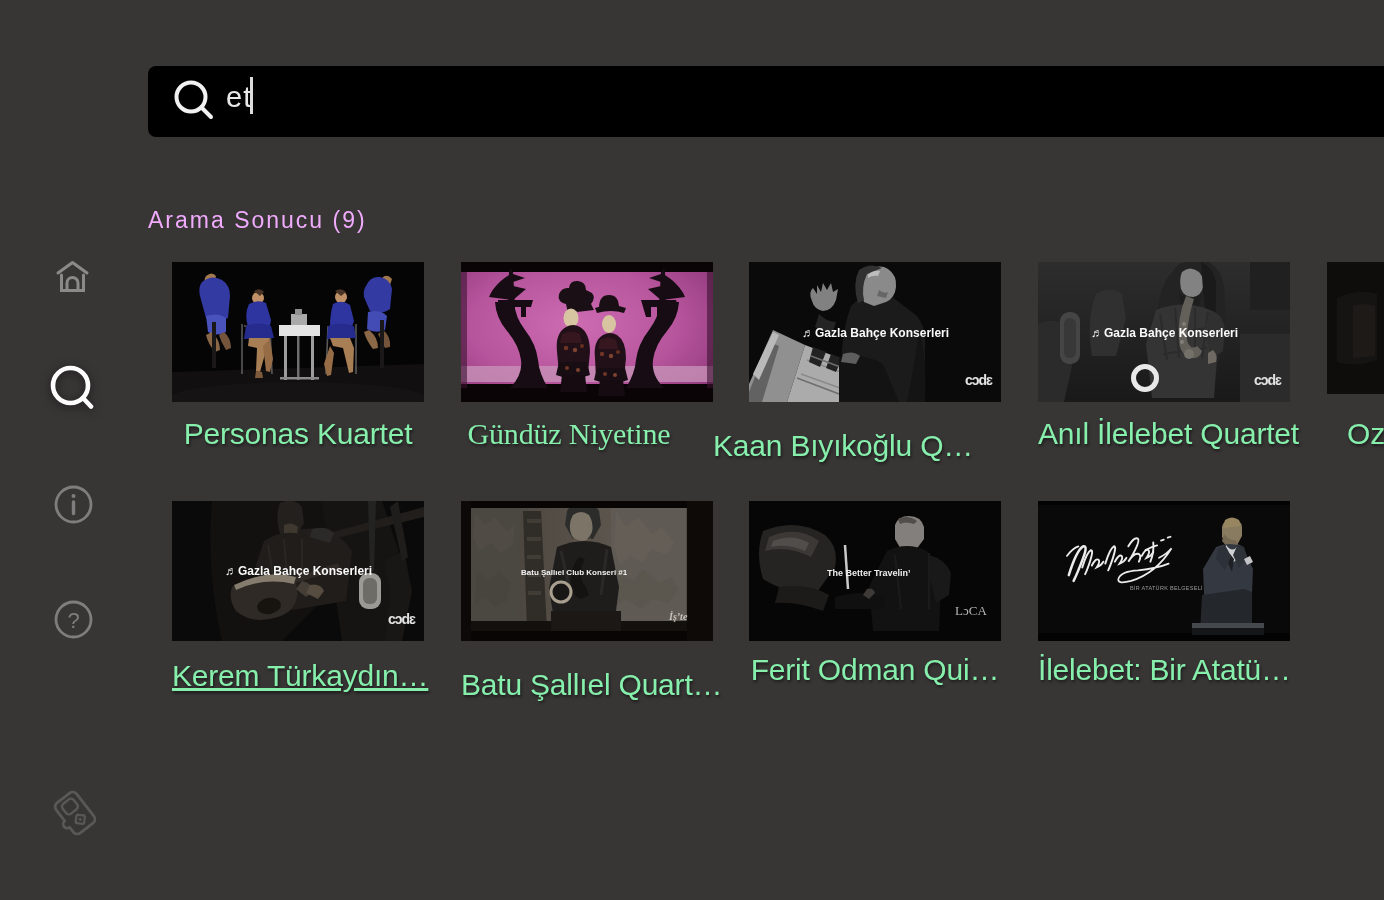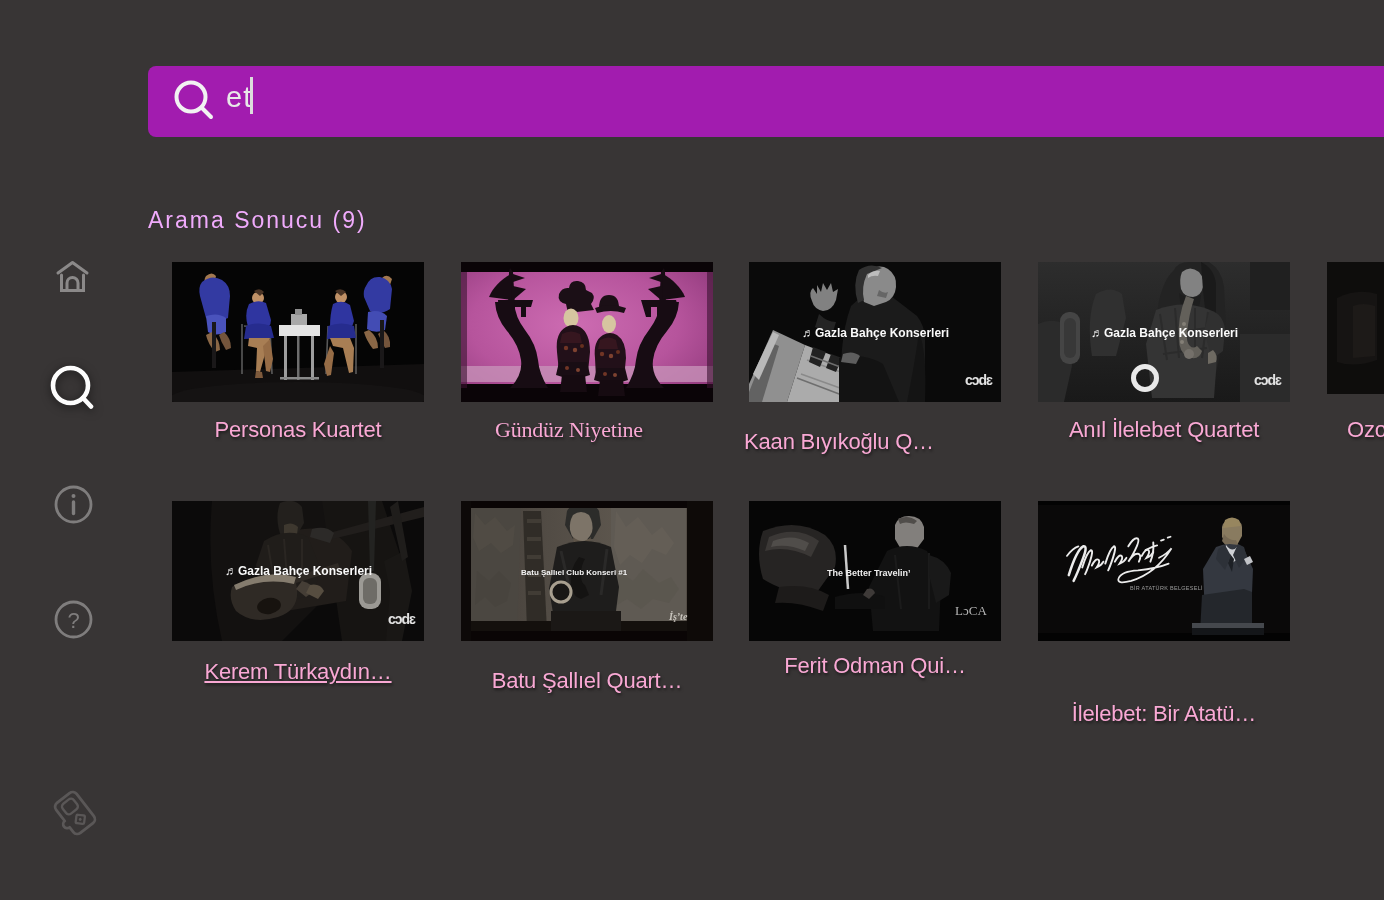--- a/index.html
+++ b/index.html
@@ -1,27 +1,27 @@
 <!DOCTYPE html>
 <html><head>
 <meta charset="utf-8">
 <style>
   html,body{margin:0;padding:0;}
   body{width:1384px;height:900px;background:#383535;overflow:hidden;
        font-family:"Liberation Sans",sans-serif;position:relative;}
   .searchbar{position:absolute;left:148px;top:66px;width:1236px;height:71px;
-       background:#a21caf;border-radius:8px 0 0 8px;}
+       background:#000000;border-radius:8px 0 0 8px;}
   .searchbar svg{position:absolute;left:24px;top:12px;}
   .stext{position:absolute;left:78px;top:15px;font-size:29px;color:#e8e8e8;letter-spacing:1px;}
   .cursor{position:absolute;left:102px;top:11px;width:3px;height:37px;background:#dcdcdc;}
   .side{position:absolute;}
   .heading{position:absolute;left:148px;top:207px;font-size:23px;color:#f0abfc;letter-spacing:2px;}
   .thumb{position:absolute;width:252px;height:132px;}
   .thumb svg{display:block;width:252px;height:140px;}
-  .cap{position:absolute;width:252px;text-align:center;font-size:22px;letter-spacing:-0.2px;color:#f9a8d4;
+  .cap{position:absolute;width:252px;text-align:center;font-size:30px;letter-spacing:-0.2px;color:#86efac;
        text-shadow:1px 2px 3px rgba(0,0,0,0.55);white-space:nowrap;}
 </style>
 </head>
 <body>
 
   <div class="searchbar">
     <svg width="46" height="46" viewBox="0 0 46 46">
       <circle cx="19" cy="19" r="14.5" fill="none" stroke="#f2f2f2" stroke-width="4"></circle>
       <line x1="29.5" y1="29.5" x2="39" y2="39" stroke="#f2f2f2" stroke-width="4" stroke-linecap="round"></line>
     </svg>
@@ -381,13 +381,13 @@
     <path d="M188 44 q6 8 11 2 l2 11 -8 6 -8 -9 z" fill="#ced0d4"></path>
     <path d="M192 53 l4 5 -2 13 -4 -9 z" fill="#1d2025"></path>
     <path d="M180 48 l7 -4 6 11 -6 14 -9 -11 z" fill="#2d3138"></path>
     <path d="M206 46 l-6 -3 -5 11 6 13 8 -11 z" fill="#2d3138"></path>
     <path d="M206 58 l6 -3 3 6 -6 3 z" fill="#c2c4c8"></path>
     <path d="M164 94 l42 -6 8 3 0 41 -52 0 z" fill="#24272c"></path>
     <path d="M154 122 h72 v5 h-72 z" fill="#45484d"></path>
     <path d="M154 127 h72 v7 h-72 z" fill="#141619"></path>
   </svg>
   </div>
-  <div class="cap" style="left:1038px;top:653px;margin-top:48px;">İlelebet: Bir Atatü…</div>
+  <div class="cap" style="left:1038px;top:653px;">İlelebet: Bir Atatü…</div>
 
 </body></html>

